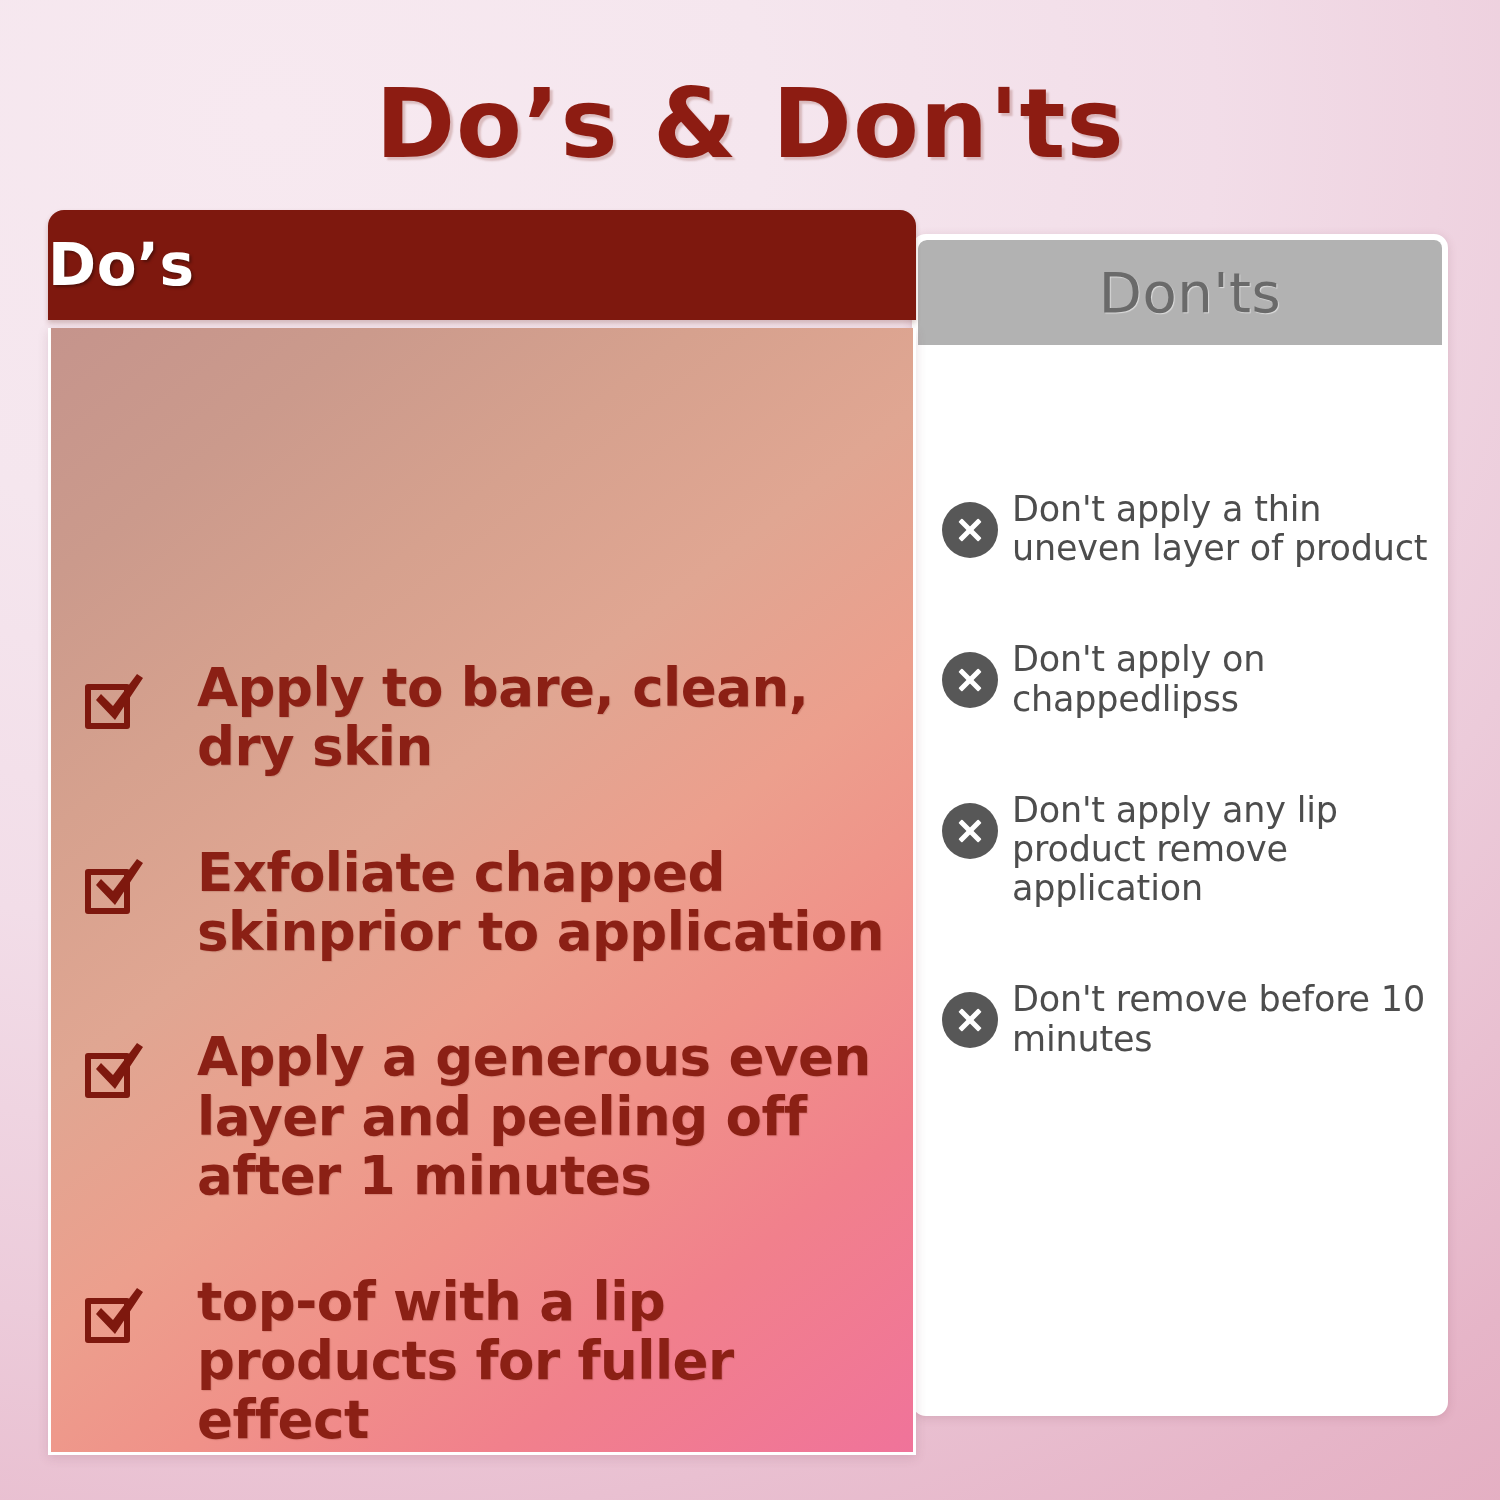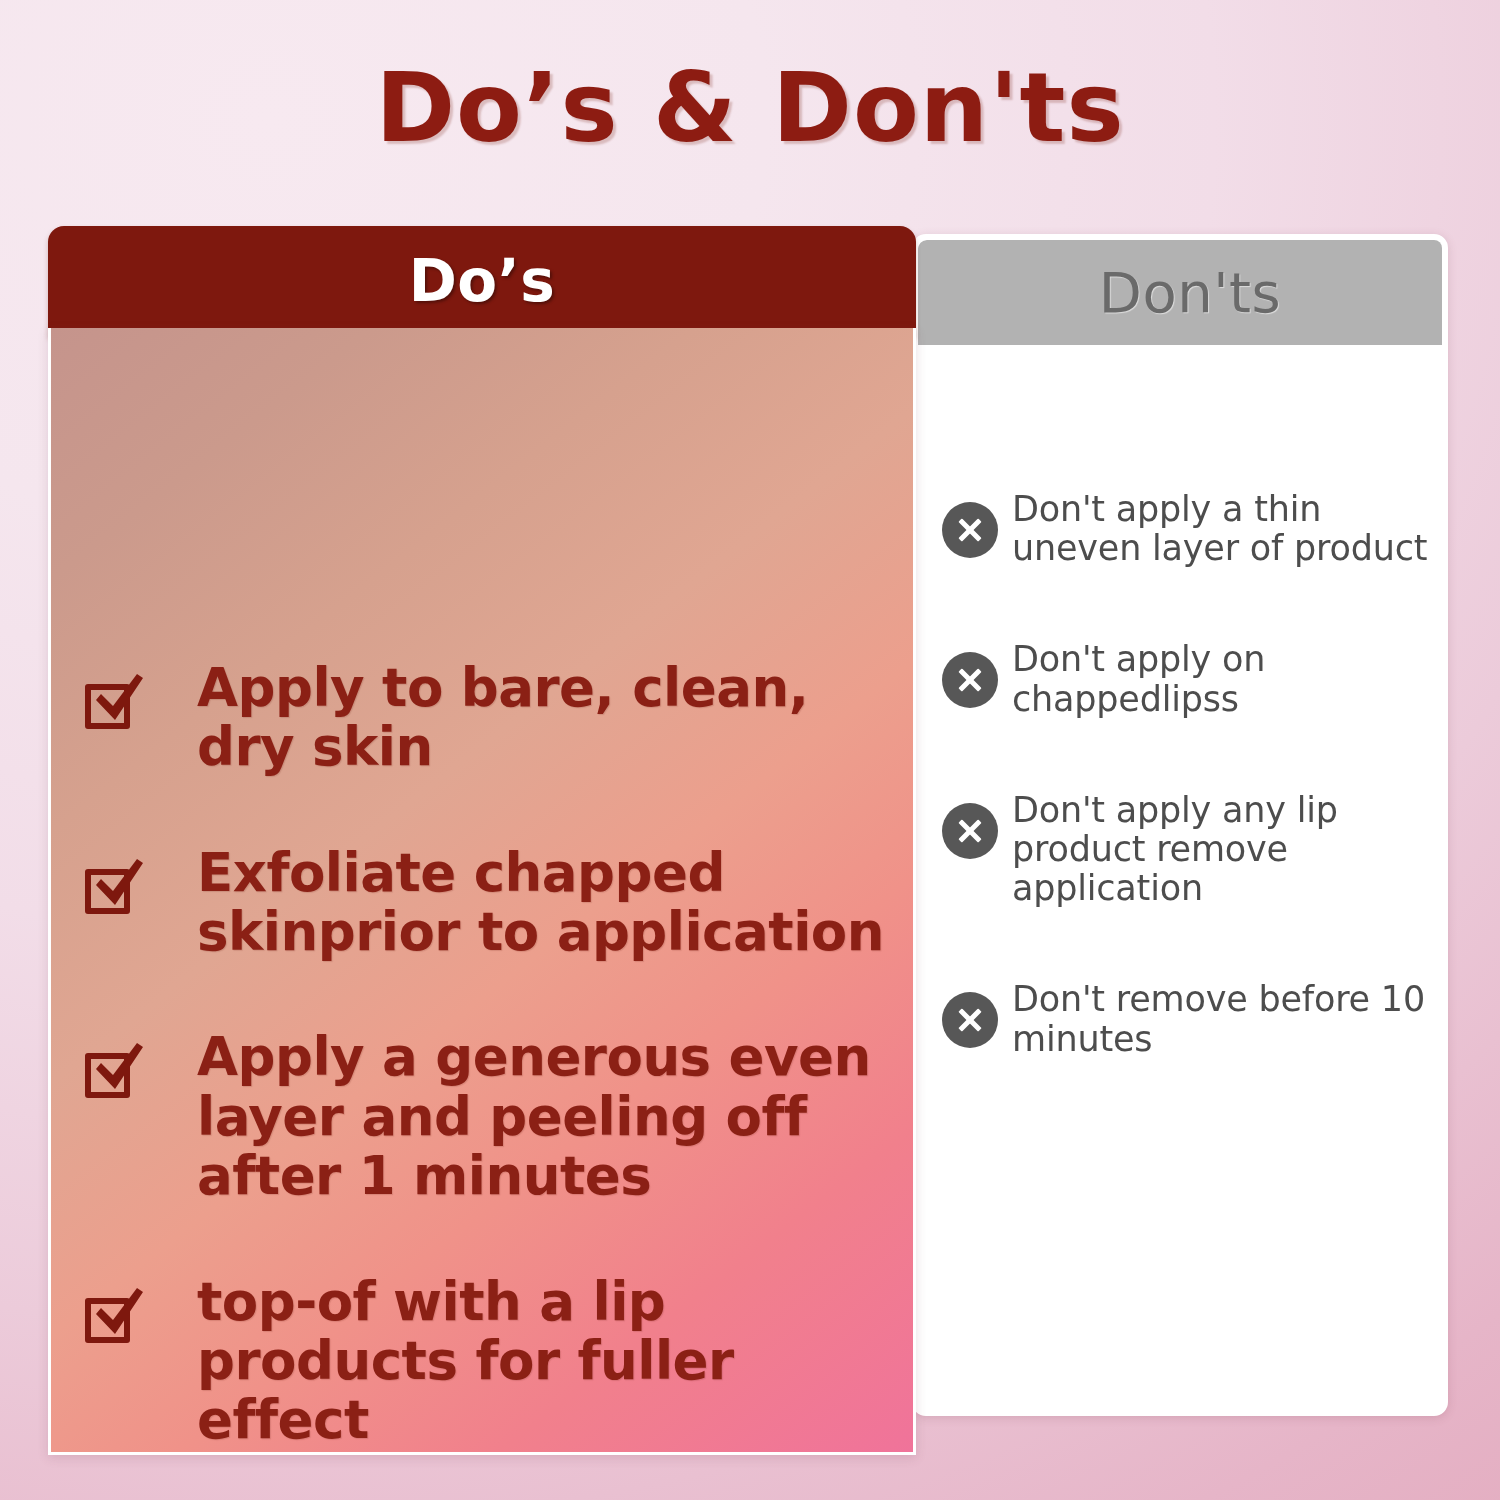--- a/index.html
+++ b/index.html
@@ -19,21 +19,21 @@
         #f2dde8 42%,
         #eccbda 62%,
         #e6b5c8 82%,
         #e2a7bb 100%);
     position:relative;
   }
 
   
   #page-title {
     position:absolute;
-    top:52px;
+    top:68px;
     left:0;
     width:1500px;
     text-align:center;
     font-family:"DejaVu Sans", sans-serif;
     font-weight:bold;
     font-size:96px;
     letter-spacing:1px;
     color:#8d1c12;
     text-shadow:3px 3px 2px rgba(120,30,20,0.22);
     white-space:nowrap;
@@ -123,28 +123,27 @@
   #dos-card {
     position:absolute;
     left:48px;
     top:210px;
     width:868px;
     height:1245px;
   }
 
   #dos-header {
     position:absolute;
-    left:0; top:16px;
+    left:0; top:0;
     width:868px;
     height:110px;
     background:#7e180e;
     border-radius:16px 16px 0 0;
     display:flex;
     align-items:center;
-    justify-content:center;
     box-shadow:0 3px 5px rgba(100,30,20,0.25);
   }
 
   #dos-header-label {
     font-family:"DejaVu Sans", sans-serif;
     font-weight:bold;
     font-size:58px;
     color:#ffffff;
     text-shadow:2px 2px 3px rgba(0,0,0,0.35);
     letter-spacing:0.5px;

